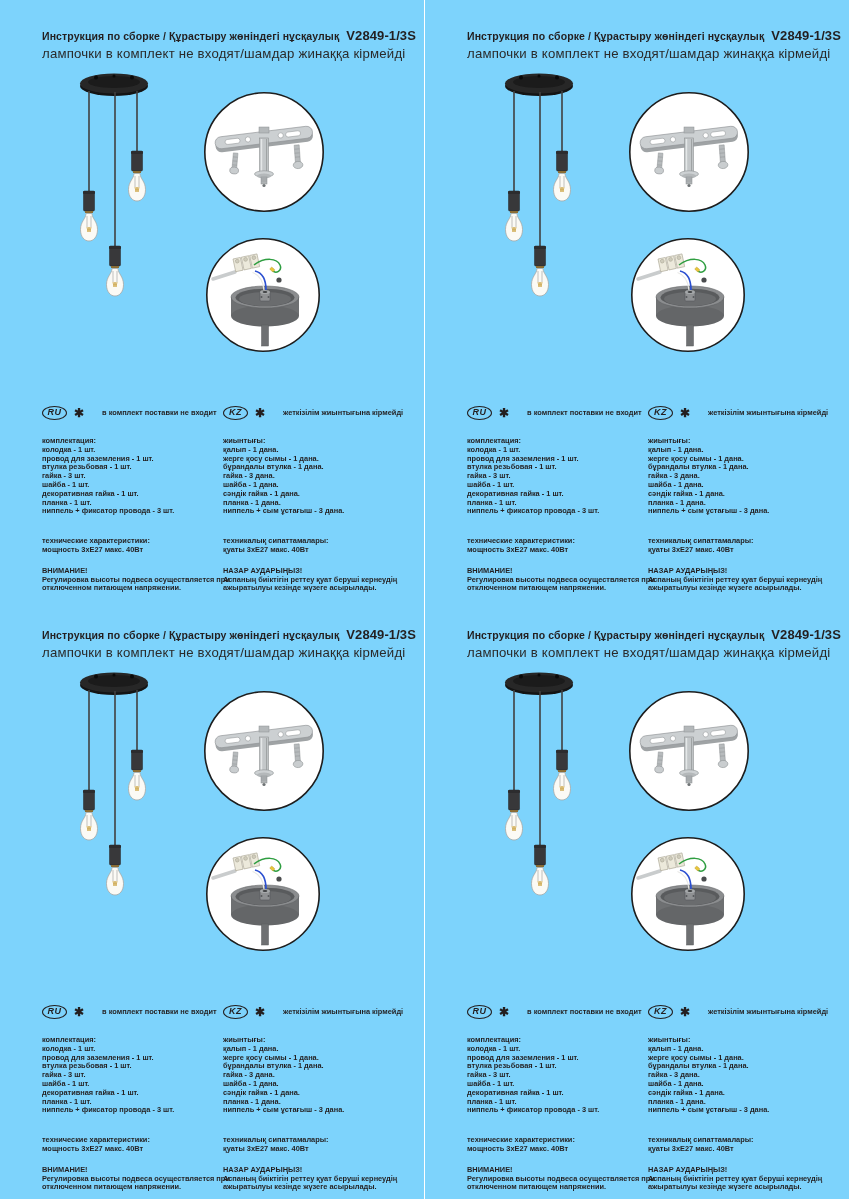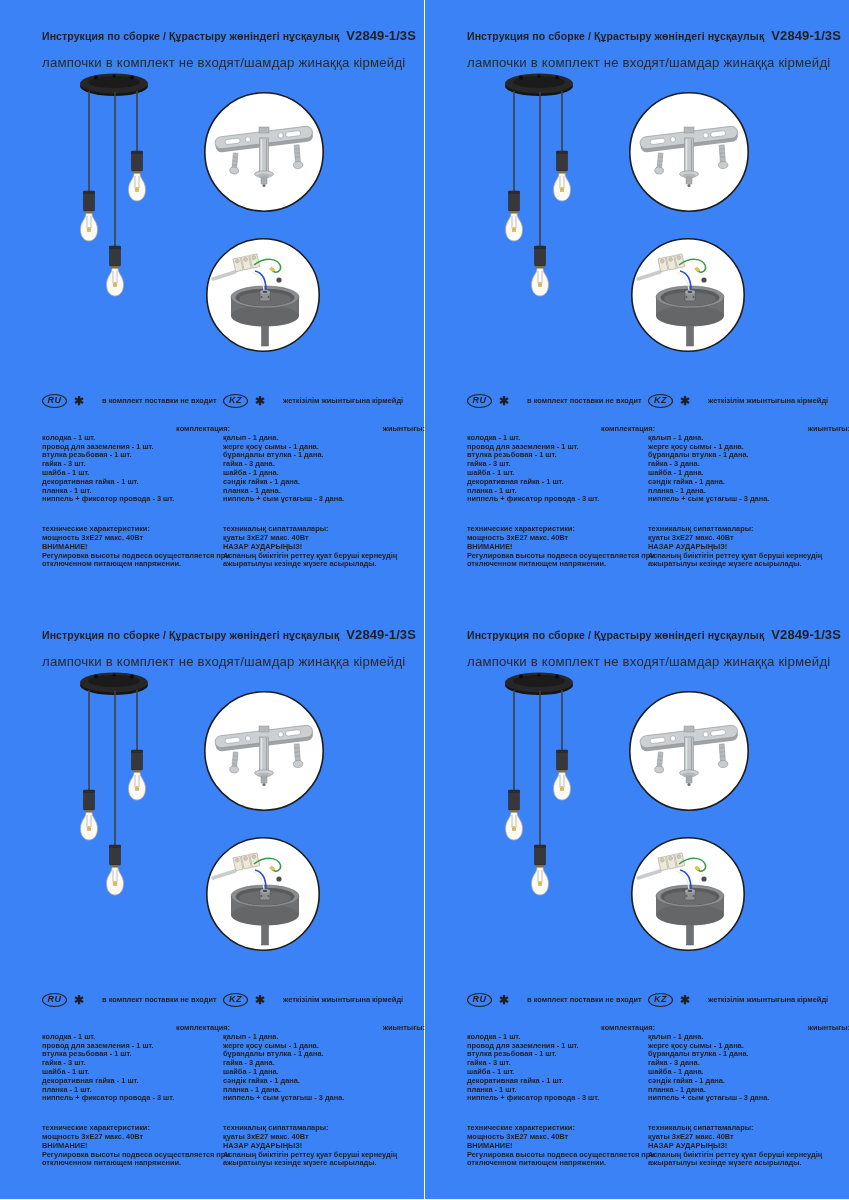--- a/index.html
+++ b/index.html
@@ -1,44 +1,44 @@
 <!DOCTYPE html>
 <html><head>
 <meta charset="utf-8">
 <style>
   html,body{margin:0;padding:0;background:#ffffff;}
   body{width:849px;height:1200px;font-family:"Liberation Sans",sans-serif;color:#231f20;}
   #sheets{position:relative;width:849px;height:1200px;background:#fff;overflow:hidden;}
-  .sheet{position:absolute;width:424px;height:600px;background:#3b82f6;text-decoration:underline;}
+  .sheet{position:absolute;width:424px;height:600px;background:#7dd3fc;text-decoration:underline;}
   .sheet:nth-child(1){left:0;top:0;}
   .sheet:nth-child(2){left:425px;top:0;}
   .sheet:nth-child(3){left:0;top:599px;}
   .sheet:nth-child(4){left:425px;top:599px;}
 
   .hdr{position:absolute;left:42px;top:28px;width:382px;}
   .hdr-l1{font-size:10.5px;font-weight:bold;white-space:nowrap;letter-spacing:.1px;}
   .model{font-size:13px;margin-left:7px;}
-  .hdr-l2{font-size:13.2px;margin-top:12px;color:#2a2a2a;letter-spacing:.2px;}
+  .hdr-l2{font-size:13.2px;margin-top:3px;color:#2a2a2a;letter-spacing:.2px;}
 
   .pendant{position:absolute;left:48px;top:70px;}
   .detail-top{position:absolute;left:203px;top:91px;}
   .detail-bottom{position:absolute;left:205px;top:237px;}
 
   .cols{position:absolute;left:42px;top:389px;font-size:7.4px;font-weight:bold;line-height:8.8px;color:#231f20;}
-  .col{position:absolute;top:4px;}
+  .col{position:absolute;top:16px;}
   .col-ru{left:0;width:188px;}
   .col-kz{left:181px;width:202px;}
   .badge-row{display:flex;align-items:center;height:15px;}
   .badge{box-sizing:border-box;min-width:25px;height:14px;padding:0 4px;border:1.4px solid #231f20;border-radius:50%;display:flex;align-items:center;justify-content:center;font-size:9px;font-weight:bold;font-style:italic;letter-spacing:.4px;}
   .star{font-size:12px;line-height:12px;margin:0 6px 0 7px;}
   .note{padding-top:1px;padding-left:12px;}
-  .list-title{margin-top:17px;text-align:right;}
+  .list-title{margin-top:17px;}
   .parts{margin-top:0;}
   .specs{margin-top:21px;}
-  .warning{margin-top:0;}
+  .warning{margin-top:12px;}
   .warning p{margin:0;}
 </style>
 </head>
 <body>
 
 <div id="sheets">
   <section class="sheet">
 
     <header class="hdr">
       <div class="hdr-l1"><span>Инструкция по сборке / Құрастыру жөніндегі нұсқаулық</span><span class="model">V2849-1/3S</span></div>

